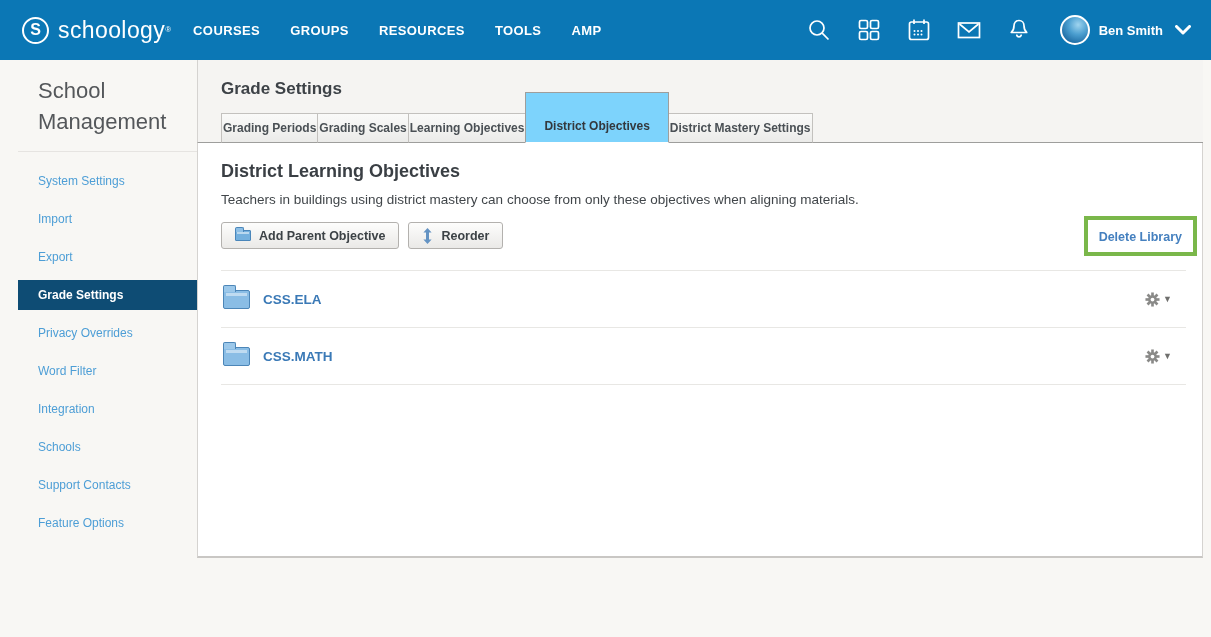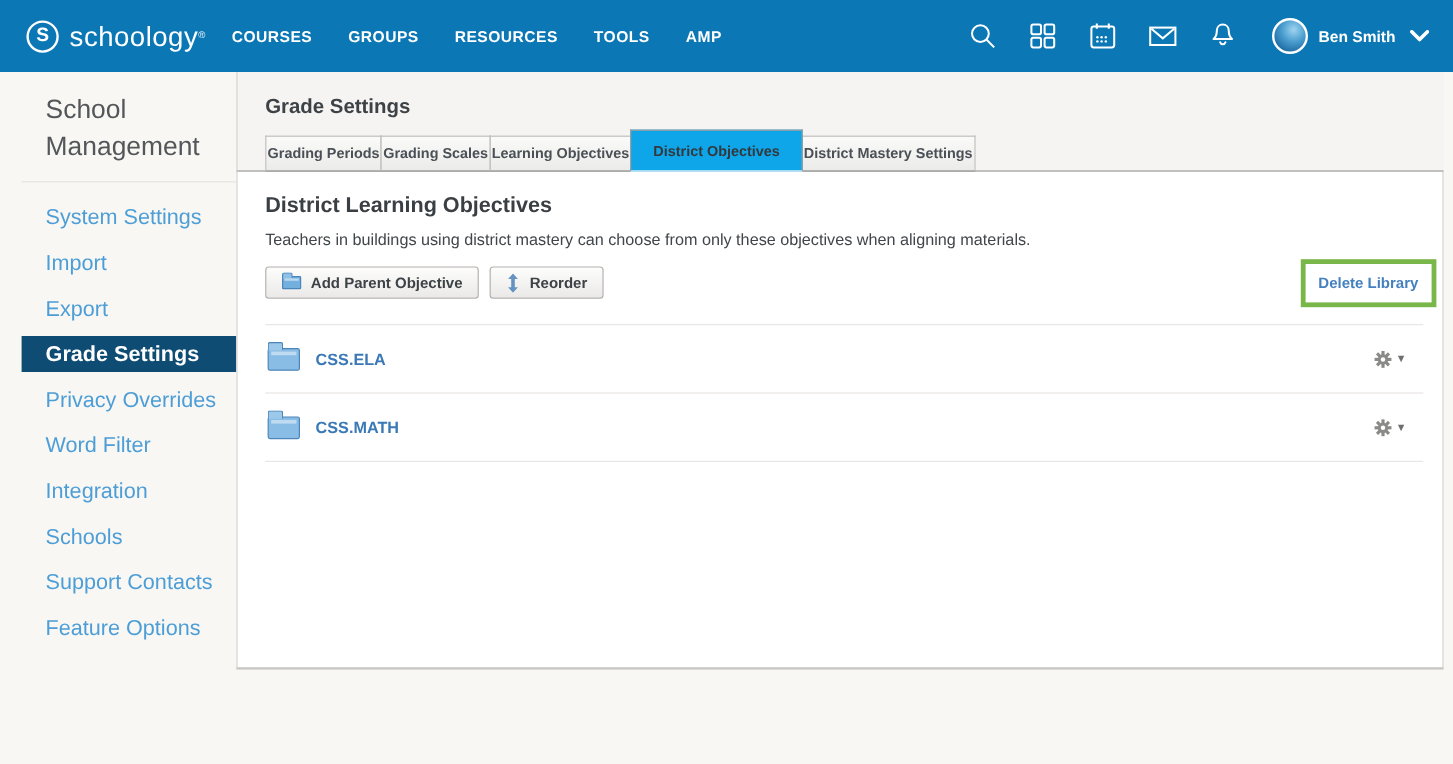--- a/index.html
+++ b/index.html
@@ -20,31 +20,31 @@
   .user-area { display:flex; align-items:center; margin-left:4px; cursor:pointer; }
   .avatar { width:30px; height:30px; border:2px solid #fff; border-radius:50%; background:radial-gradient(circle at 62% 30%, #9fd4ef 0%, #4c9fd0 40%, #16639c 85%); }
   .user-name { color:#fff; font-size:13px; font-weight:bold; margin-left:9px; }
   .user-caret { margin-left:12px; display:flex; }
 
   
   .main { display:flex; width:1211px; }
   .sidebar { width:197px; flex:0 0 197px; padding-top:15px; }
   .sidebar-title { margin-left:38px; width:145px; font-size:22px; line-height:31px; color:#54575a; font-weight:400; }
   .sidebar-divider { border-top:1px solid #e6e4e1; margin:14px 0 10px 18px; }
-  .nav-item { margin-left:18px; padding:12px 0 12px 20px; font-size:18px; line-height:14px; color:#4d9ed6; cursor:pointer; }
+  .nav-item { margin-left:18px; padding:12px 0 12px 20px; font-size:12px; line-height:14px; color:#4d9ed6; cursor:pointer; }
   .nav-item.selected { background:#0e4c74; color:#fff; font-weight:bold; margin:4px 0 4px 18px; padding:8px 0 8px 20px; }
 
   .content { width:1006px; flex:0 0 1006px; }
 
   
   .header-strip { height:83px; background:#f5f4f2; border-left:1px solid #d5d3d0; border-bottom:1px solid #9e9e9c; position:relative; }
   .page-title { padding:19px 0 0 23px; font-size:17px; font-weight:bold; color:#3d4247; }
   .tabs { position:absolute; left:23px; bottom:-1px; display:flex; align-items:flex-end; z-index:2; }
   .tab { background:linear-gradient(180deg,#fafaf9 0%,#ebebe9 100%); border:1px solid #c3c1be; border-bottom:1px solid #9e9e9c; padding:7px 1px; font-size:12px; font-weight:bold; color:#4a5055; margin-right:-1px; cursor:pointer; white-space:nowrap; }
-  .tab.active { background:#0ea5e9; border:1px solid #9e9e9c; border-bottom:1px solid #fff; padding:10px 18px 9px; color:#33383d; position:relative; z-index:3;margin-top:32px; }
+  .tab.active { background:#7dd3fc; border:1px solid #9e9e9c; border-bottom:1px solid #fff; padding:26px 18px 9px; color:#33383d; position:relative; z-index:3;margin-top:32px; }
 
   
   .panel { background:#fff; height:415px; border-left:1px solid #d5d3d0; border-right:1px solid #d5d3d0; border-bottom:2px solid #c9c7c4; padding:18px 16px 0 23px; }
   .section-heading { font-size:18px; font-weight:bold; color:#3a3f44; margin-bottom:10px; }
   .section-desc { font-size:13.5px; color:#41464a; margin-bottom:15px; }
 
   .toolbar { position:relative; display:flex; align-items:flex-end; gap:9px; height:27px; }
   .btn { display:inline-flex; align-items:center; gap:8px; height:27px; padding:0 13px; border:1px solid #b3b1ae; border-radius:3px; background:linear-gradient(180deg,#fdfdfc 0%,#eae9e7 100%); font-size:12.5px; font-weight:bold; color:#3c4246; cursor:pointer; font-family:"Liberation Sans", sans-serif; }
 
   .folder-sm { width:16px; height:11px; background:#74b0de; border:1px solid #4a86ba; border-radius:1px; position:relative; }

